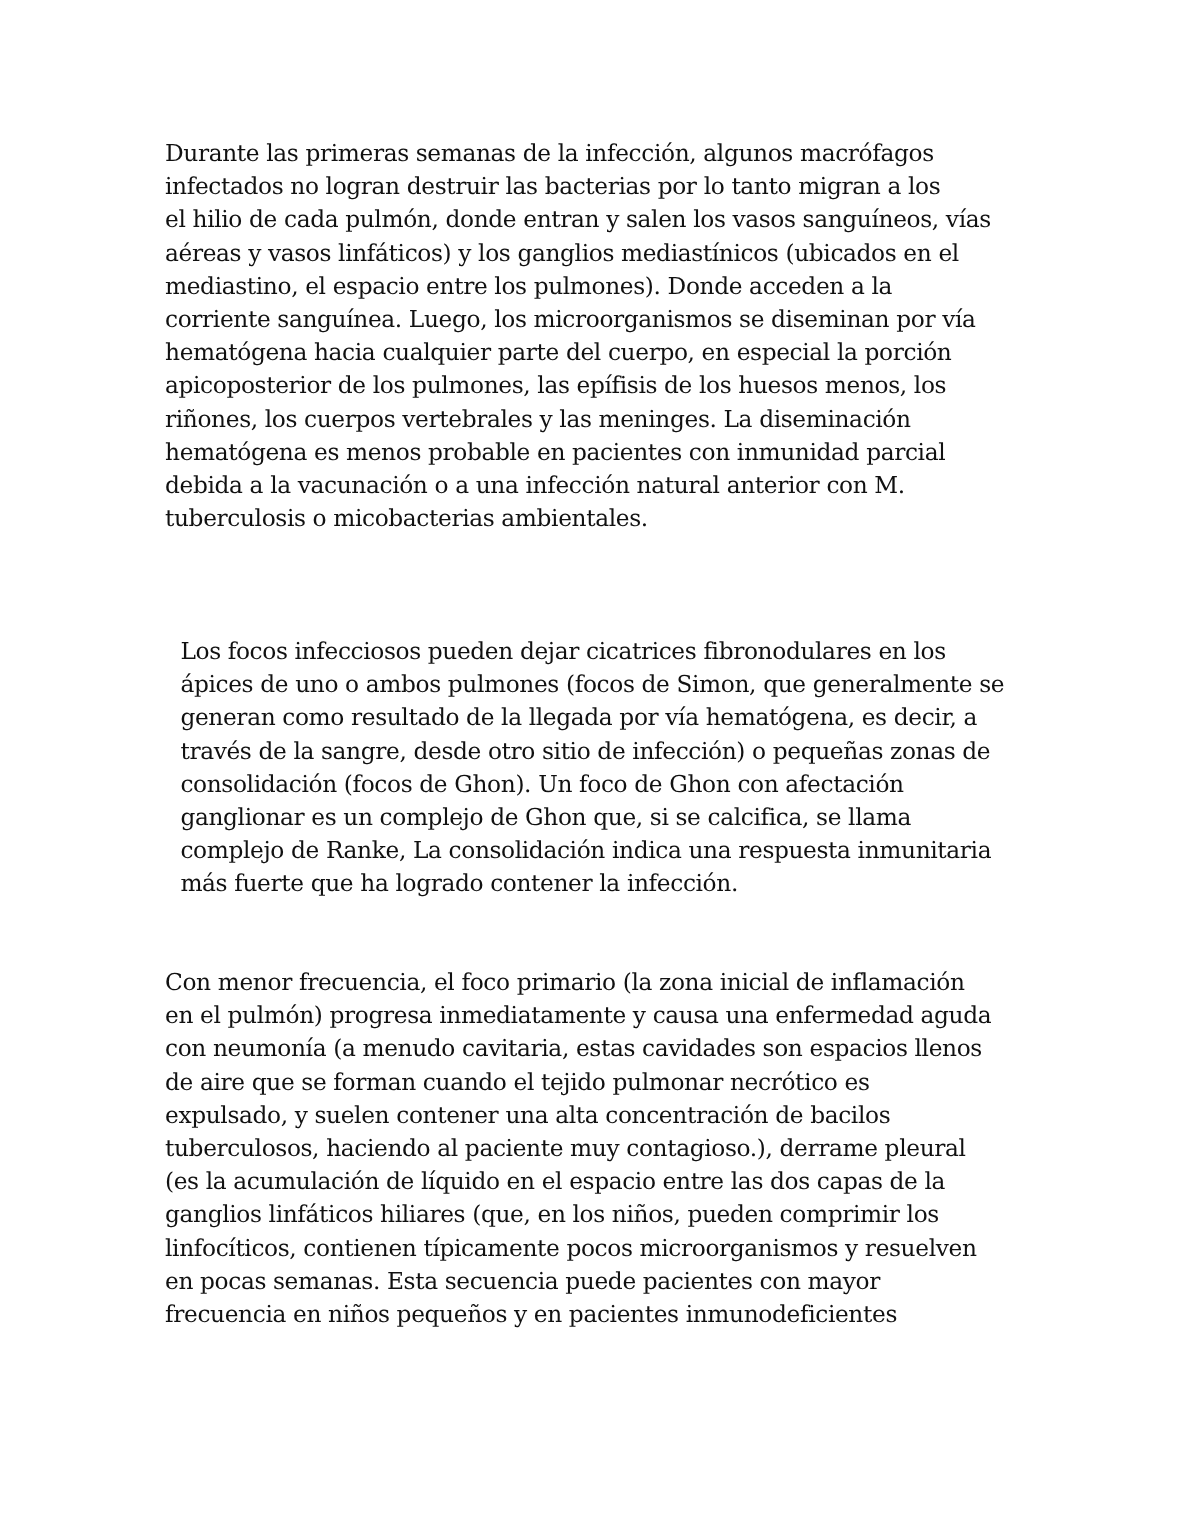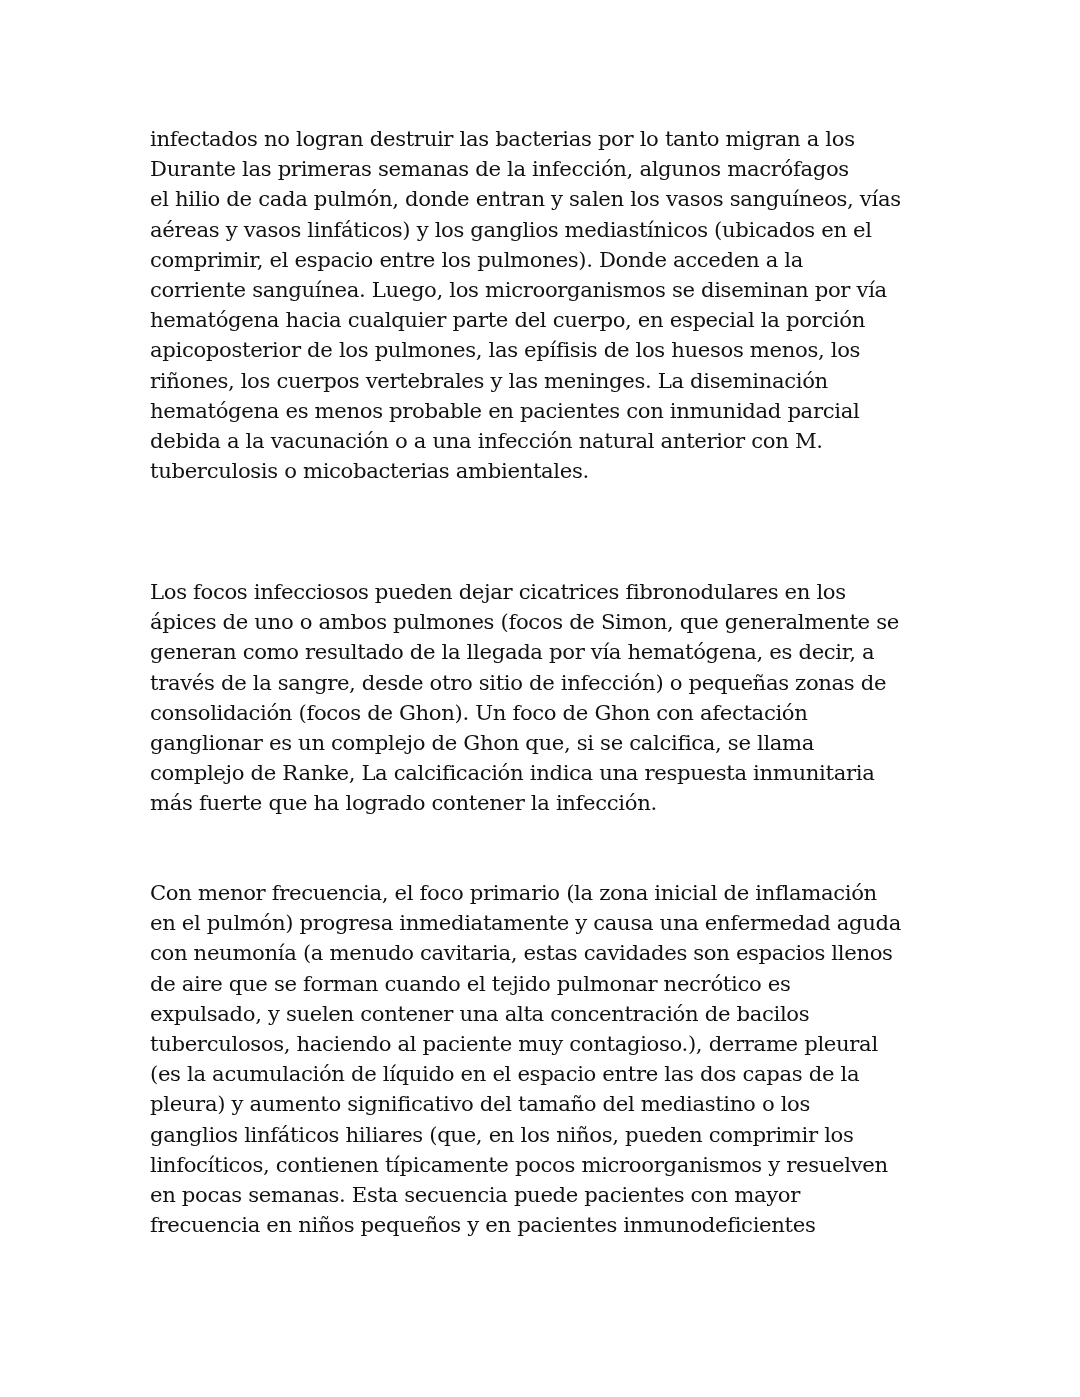--- a/index.html
+++ b/index.html
@@ -25,62 +25,61 @@
       letter-spacing: -0.35px;
     }
     .para {
       margin: 0;
       white-space: nowrap;
     }
     .para .line {
       display: block;
     }
     .p1 { position: absolute; top: 0; left: 0; }
-    .p2 { position: absolute; top: 453px; left: 0; }
+    .p2 { position: absolute; top: 453px; left: 14px; }
     .p3 { position: absolute; top: 754px; left: 0; }
   </style>
 </head>
 <body>
 
 <div class="page">
 
   <p class="para p1">
+    <span class="line">Durante las primeras semanas de la infección, algunos macrófagos</span>
     <span class="line">infectados no logran destruir las bacterias por lo tanto migran a los</span>
-    <span class="line">Durante las primeras semanas de la infección, algunos macrófagos</span>
     <span class="line">el hilio de cada pulmón, donde entran y salen los vasos sanguíneos, vías</span>
     <span class="line">aéreas y vasos linfáticos) y los ganglios mediastínicos (ubicados en el</span>
-    <span class="line">comprimir, el espacio entre los pulmones). Donde acceden a la</span>
+    <span class="line">mediastino, el espacio entre los pulmones). Donde acceden a la</span>
     <span class="line">corriente sanguínea. Luego, los microorganismos se diseminan por vía</span>
     <span class="line">hematógena hacia cualquier parte del cuerpo, en especial la porción</span>
     <span class="line">apicoposterior de los pulmones, las epífisis de los huesos menos, los</span>
     <span class="line">riñones, los cuerpos vertebrales y las meninges. La diseminación</span>
     <span class="line">hematógena es menos probable en pacientes con inmunidad parcial</span>
     <span class="line">debida a la vacunación o a una infección natural anterior con M.</span>
     <span class="line">tuberculosis o micobacterias ambientales.</span>
   </p>
 
   <p class="para p2">
     <span class="line">Los focos infecciosos pueden dejar cicatrices fibronodulares en los</span>
     <span class="line">ápices de uno o ambos pulmones (focos de Simon, que generalmente se</span>
     <span class="line">generan como resultado de la llegada por vía hematógena, es decir, a</span>
     <span class="line">través de la sangre, desde otro sitio de infección) o pequeñas zonas de</span>
     <span class="line">consolidación (focos de Ghon). Un foco de Ghon con afectación</span>
     <span class="line">ganglionar es un complejo de Ghon que, si se calcifica, se llama</span>
-    <span class="line">complejo de Ranke, La calcificación indica una respuesta inmunitaria</span>
+    <span class="line">complejo de Ranke, La consolidación indica una respuesta inmunitaria</span>
     <span class="line">más fuerte que ha logrado contener la infección.</span>
   </p>
 
   <p class="para p3">
     <span class="line">Con menor frecuencia, el foco primario (la zona inicial de inflamación</span>
     <span class="line">en el pulmón) progresa inmediatamente y causa una enfermedad aguda</span>
     <span class="line">con neumonía (a menudo cavitaria, estas cavidades son espacios llenos</span>
     <span class="line">de aire que se forman cuando el tejido pulmonar necrótico es</span>
     <span class="line">expulsado, y suelen contener una alta concentración de bacilos</span>
     <span class="line">tuberculosos, haciendo al paciente muy contagioso.), derrame pleural</span>
     <span class="line">(es la acumulación de líquido en el espacio entre las dos capas de la</span>
-    <span class="line">pleura) y aumento significativo del tamaño del mediastino o los</span>
     <span class="line">ganglios linfáticos hiliares (que, en los niños, pueden comprimir los</span>
     <span class="line">linfocíticos, contienen típicamente pocos microorganismos y resuelven</span>
     <span class="line">en pocas semanas. Esta secuencia puede pacientes con mayor</span>
     <span class="line">frecuencia en niños pequeños y en pacientes inmunodeficientes</span>
   </p>
 
 </div>
 
 </body></html>

